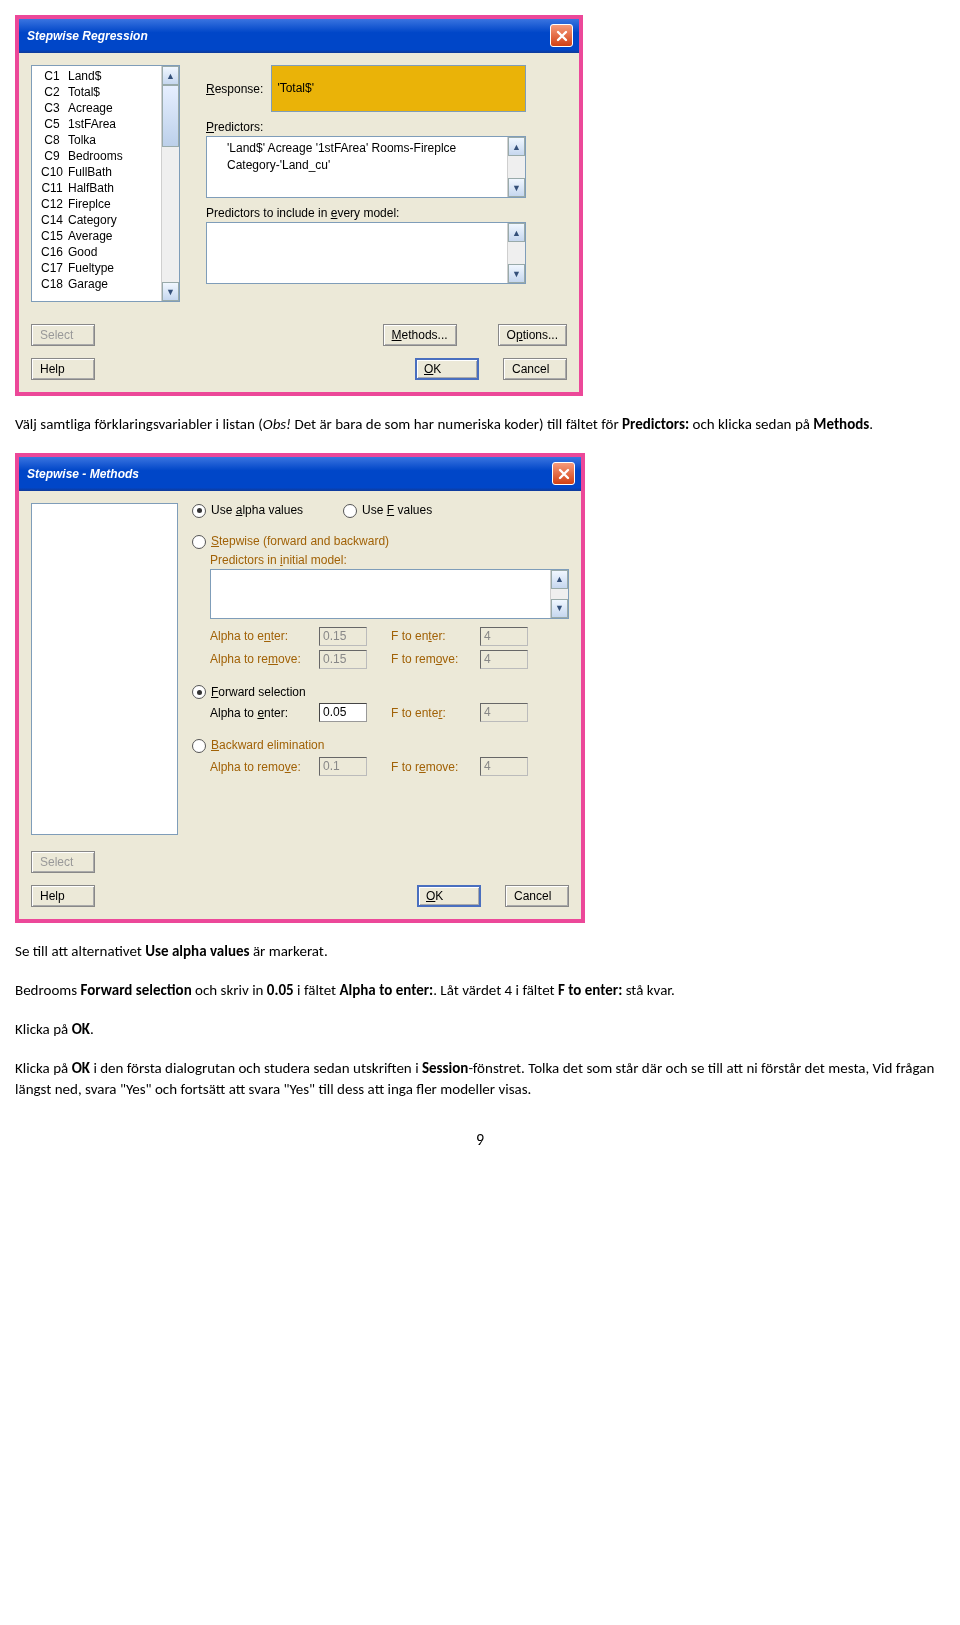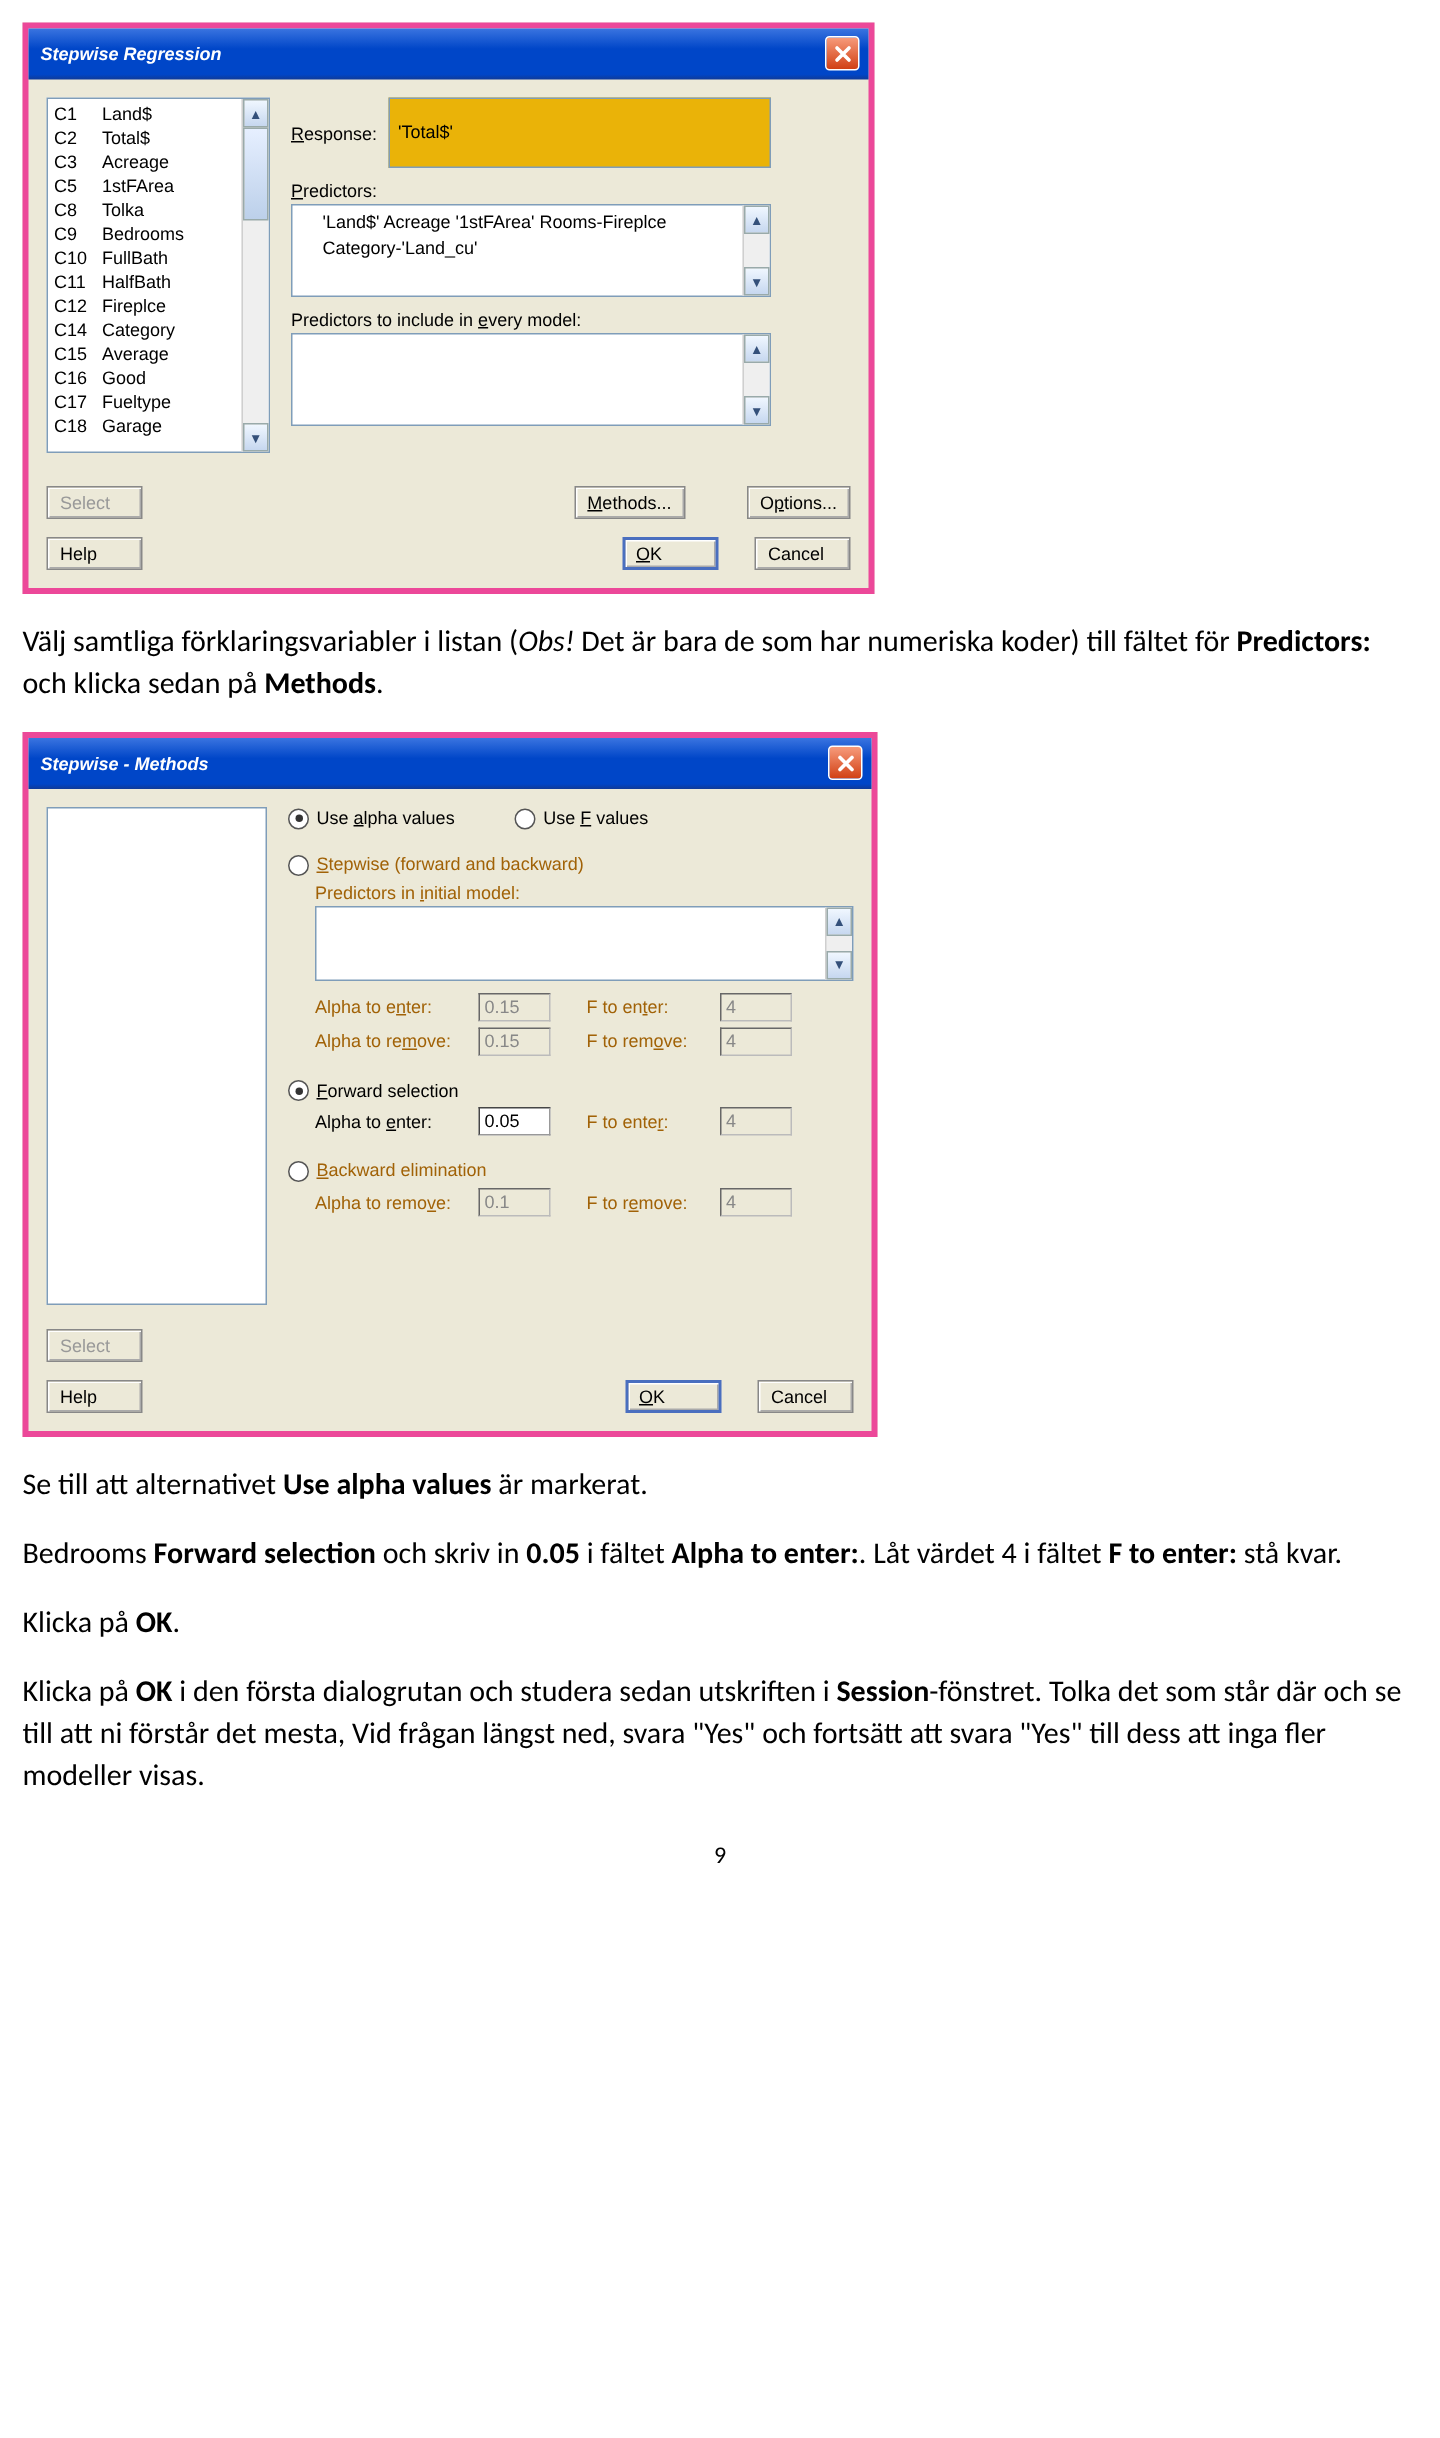--- a/index.html
+++ b/index.html
@@ -5,21 +5,21 @@
   body {
     margin: 0;
     padding: 15px;
     background: #fff;
     font-family: Tahoma, Arial, sans-serif;
     font-size: 12px;
     width: 930px;
   }
   p.doc {
     font-family: Calibri, Arial, sans-serif;
-    font-size: 20px;
+    font-size: 15px;
     line-height: 1.4;
     margin: 18px 0;
   }
   .bold { font-weight: bold; }
   .dialog {
     border: 4px solid #ec4899;
     background: #ece9d8;
     display: inline-block;
     font-size: 12px;
   }
@@ -45,21 +45,22 @@
   .closebtn svg { display:block; }
   .dlg-body {
     padding: 12px;
   }
   .row { display: flex; }
   .listbox-wrap {
     border: 1px solid #7f9db9;
     background: #fff;
     display: flex;
     height: 235px;
-    margin-right: 14px;
+    margin-right: 26px;
+    text-align: center;
   }
   .listbox {
     width: 125px;
     padding: 2px;
     overflow: hidden;
   }
   .listbox div { padding: 1px 2px; white-space: nowrap; display:flex; }
   .listbox .cid { display:inline-block; width: 32px; }
   .scroll {
     width: 17px;

